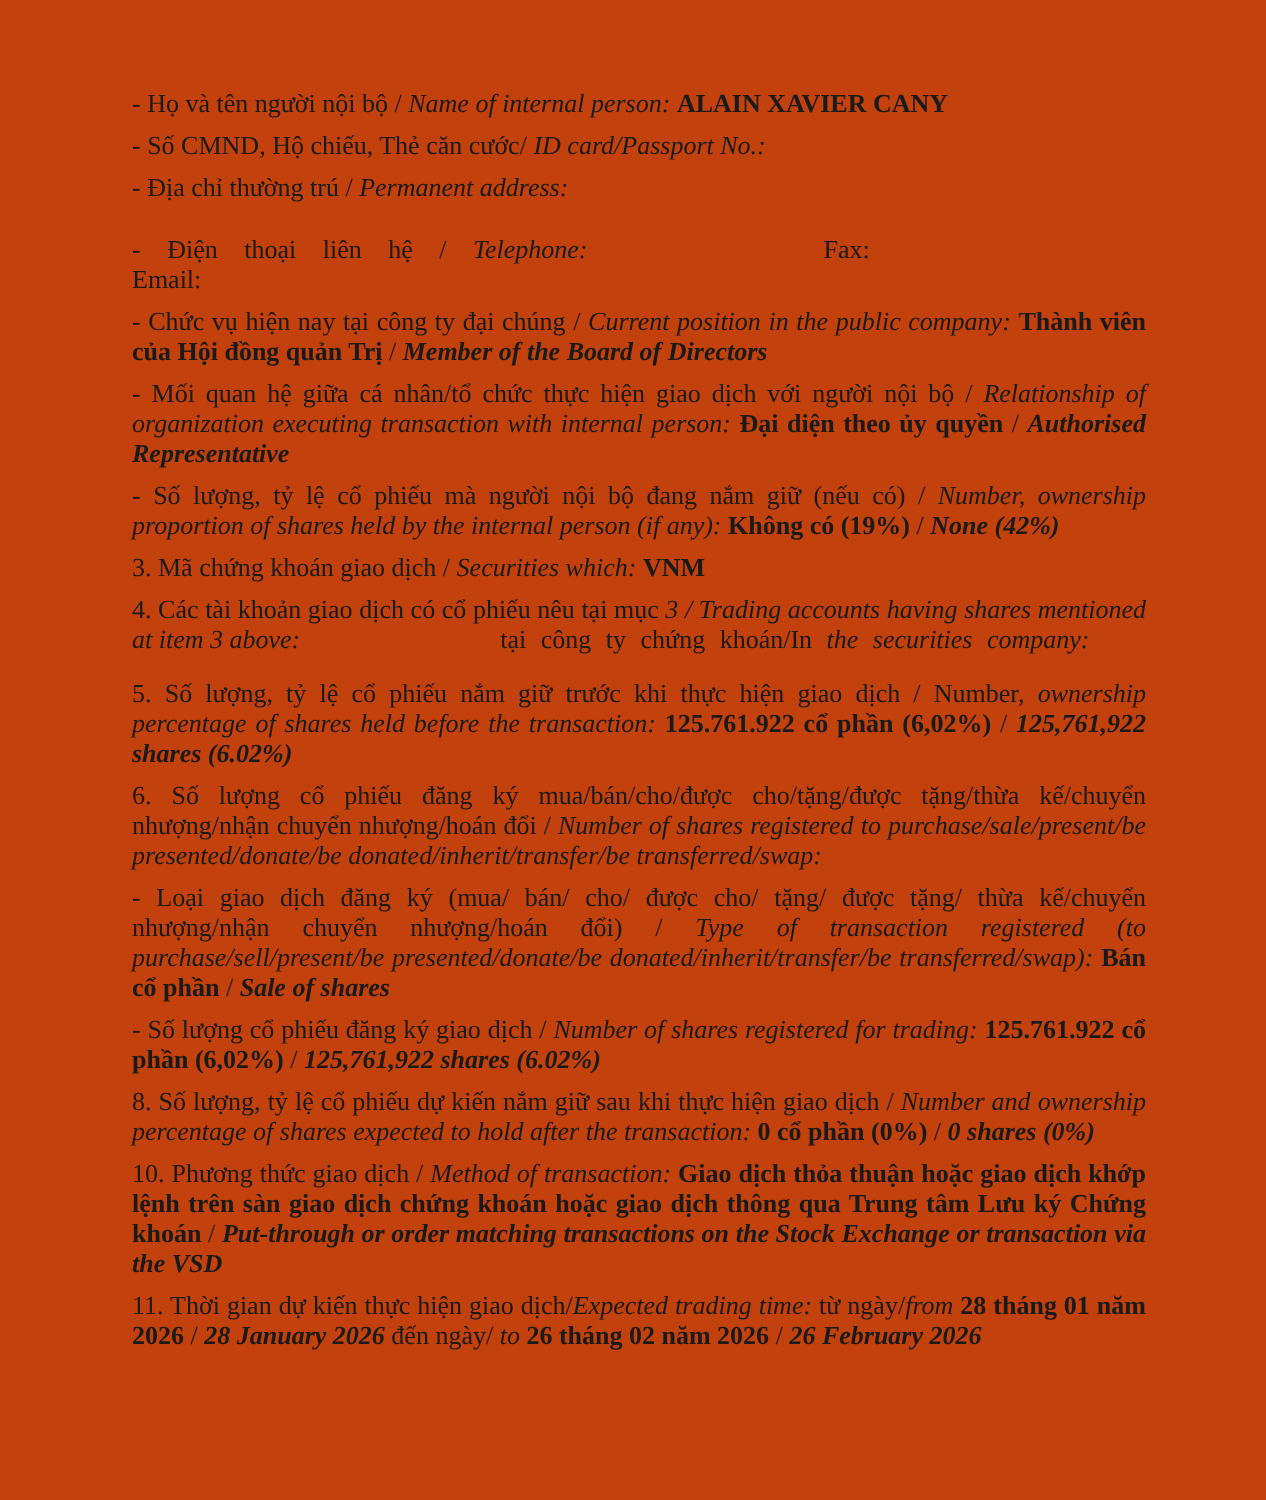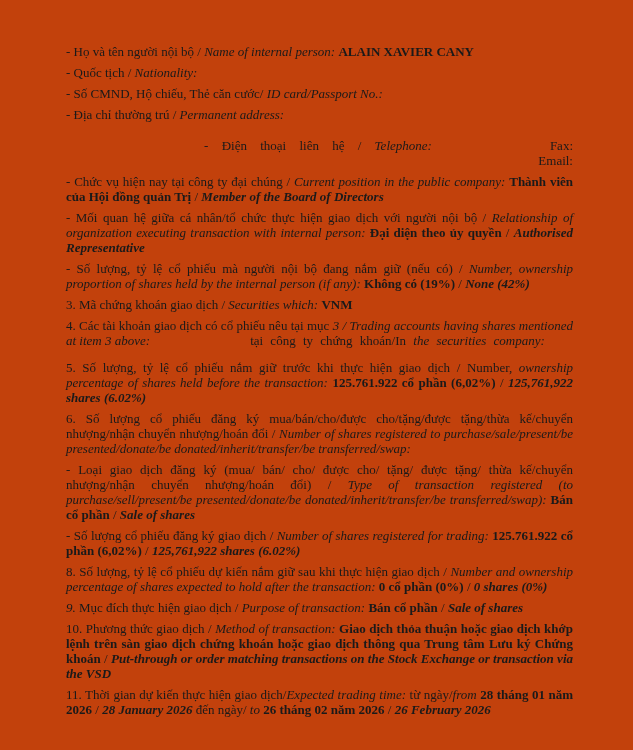--- a/index.html
+++ b/index.html
@@ -23,50 +23,48 @@
     font-family: "Liberation Serif", "DejaVu Serif", serif;
     font-size: 13px;
     line-height: 15px;
     text-align: justify;
   }
   .doc p {
     margin: 0 0 6px 0;
   }
   .doc p.gap-large  { margin-top: 16px; }
   .doc p.gap-medium { margin-top: 12px; }
-  .doc p.align-left { text-align: right; }
+  .doc p.align-left { text-align: left; }
   .seg.r  { font-style: normal;  font-weight: 400; }
   .seg.i  { font-style: italic;  font-weight: 400; }
   .seg.b  { font-style: normal;  font-weight: 700; }
   .seg.bi { font-style: italic;  font-weight: 700; }
   .wide-lg { word-spacing: 10px; }
   .wide-sm { word-spacing: 4px; }
   .tab-gap {
     display: inline-block;
     height: 1px;
     vertical-align: baseline;
   }
 </style>
 </head>
 <body>
 
 <div class="page">
   <div class="doc" id="doc">
       <p><span class="seg r">- Họ và tên người nội bộ / </span><span class="seg i">Name of internal person: </span><span class="seg b">ALAIN XAVIER CANY</span></p>
-      <p><span class="seg r">- Quốc tịch / </span><span class="seg i">Nationality:</span></p>
       <p><span class="seg r">- Số CMND, Hộ chiếu, Thẻ căn cước/ </span><span class="seg i">ID card/Passport No.:</span></p>
       <p><span class="seg r">- Địa chỉ thường trú / </span><span class="seg i">Permanent address:</span></p>
       <p class="gap-large align-left"><span class="seg r wide-lg">- Điện thoại liên hệ / </span><span class="seg i">Telephone:</span><span class="tab-gap" style="width: 118px;"></span><span class="seg r">Fax:</span><br><span class="seg r">Email:</span></p>
       <p><span class="seg r">- Chức vụ hiện nay tại công ty đại chúng / </span><span class="seg i">Current position in the public company: </span><span class="seg b">Thành viên của Hội đồng quản Trị</span><span class="seg r"> / </span><span class="seg bi">Member of the Board of Directors</span></p>
       <p><span class="seg r">- Mối quan hệ giữa cá nhân/tổ chức thực hiện giao dịch với người nội bộ / </span><span class="seg i">Relationship of organization executing transaction with internal person: </span><span class="seg b">Đại diện theo ủy quyền</span><span class="seg r"> / </span><span class="seg bi">Authorised Representative</span></p>
       <p><span class="seg r">- Số lượng, tỷ lệ cổ phiếu mà người nội bộ đang nắm giữ (nếu có) / </span><span class="seg i">Number, ownership proportion of shares held by the internal person (if any): </span><span class="seg b">Không có (19%)</span><span class="seg r"> / </span><span class="seg bi">None (42%)</span></p>
       <p><span class="seg r">3. Mã chứng khoán giao dịch / </span><span class="seg i">Securities which: </span><span class="seg b">VNM</span></p>
       <p><span class="seg r">4. Các tài khoản giao dịch có cổ phiếu nêu tại mục </span><span class="seg i">3 / Trading accounts having shares mentioned at item 3 above:</span><span class="tab-gap" style="width: 100px;"></span><span class="seg r wide-sm">tại công ty chứng khoán/In </span><span class="seg i wide-sm">the securities company:</span></p>
       <p class="gap-medium"><span class="seg r">5. Số lượng, tỷ lệ cổ phiếu nắm giữ trước khi thực hiện giao dịch / Number, </span><span class="seg i">ownership percentage of shares held before the transaction: </span><span class="seg b">125.761.922 cổ phần (6,02%)</span><span class="seg r"> / </span><span class="seg bi">125,761,922 shares (6.02%)</span></p>
       <p><span class="seg r">6. Số lượng cổ phiếu đăng ký mua/bán/cho/được cho/tặng/được tặng/thừa kế/chuyển nhượng/nhận chuyển nhượng/hoán đổi / </span><span class="seg i">Number of shares registered to purchase/sale/present/be presented/donate/be donated/inherit/transfer/be transferred/swap:</span></p>
       <p><span class="seg r">- Loại giao dịch đăng ký (mua/ bán/ cho/ được cho/ tặng/ được tặng/ thừa kế/chuyển nhượng/nhận chuyển nhượng/hoán đổi) / </span><span class="seg i">Type of transaction registered (to purchase/sell/present/be presented/donate/be donated/inherit/transfer/be transferred/swap): </span><span class="seg b">Bán cổ phần</span><span class="seg r"> / </span><span class="seg bi">Sale of shares</span></p>
       <p><span class="seg r">- Số lượng cổ phiếu đăng ký giao dịch / </span><span class="seg i">Number of shares registered for trading: </span><span class="seg b">125.761.922 cổ phần (6,02%)</span><span class="seg r"> / </span><span class="seg bi">125,761,922 shares (6.02%)</span></p>
       <p><span class="seg r">8. Số lượng, tỷ lệ cổ phiếu dự kiến nắm giữ sau khi thực hiện giao dịch / </span><span class="seg i">Number and ownership percentage of shares expected to hold after the transaction: </span><span class="seg b">0 cổ phần (0%)</span><span class="seg r"> / </span><span class="seg bi">0 shares (0%)</span></p>
-      <p><span class="seg i">9.</span><span class="seg r"> Mục đích thực hiện giao dịch / </span><span class="seg i">Purpose of transaction: </span><span class="seg b">Bán cổ phần</span><span class="seg r"> / </span><span class="seg bi">Sale of shares</span></p>
       <p><span class="seg r">10. Phương thức giao dịch / </span><span class="seg i">Method of transaction: </span><span class="seg b">Giao dịch thỏa thuận hoặc giao dịch khớp lệnh trên sàn giao dịch chứng khoán hoặc giao dịch thông qua Trung tâm Lưu ký Chứng khoán</span><span class="seg r"> / </span><span class="seg bi">Put-through or order matching transactions on the Stock Exchange or transaction via the VSD</span></p>
       <p><span class="seg r">11. Thời gian dự kiến thực hiện giao dịch/</span><span class="seg i">Expected trading time: </span><span class="seg r">từ ngày/</span><span class="seg i">from </span><span class="seg b">28 tháng 01 năm 2026</span><span class="seg r"> / </span><span class="seg bi">28 January 2026</span><span class="seg r"> đến ngày/ </span><span class="seg i">to </span><span class="seg b">26 tháng 02 năm 2026</span><span class="seg r"> / </span><span class="seg bi">26 February 2026</span></p>
     </div>
 </div>
 
 </body></html>

